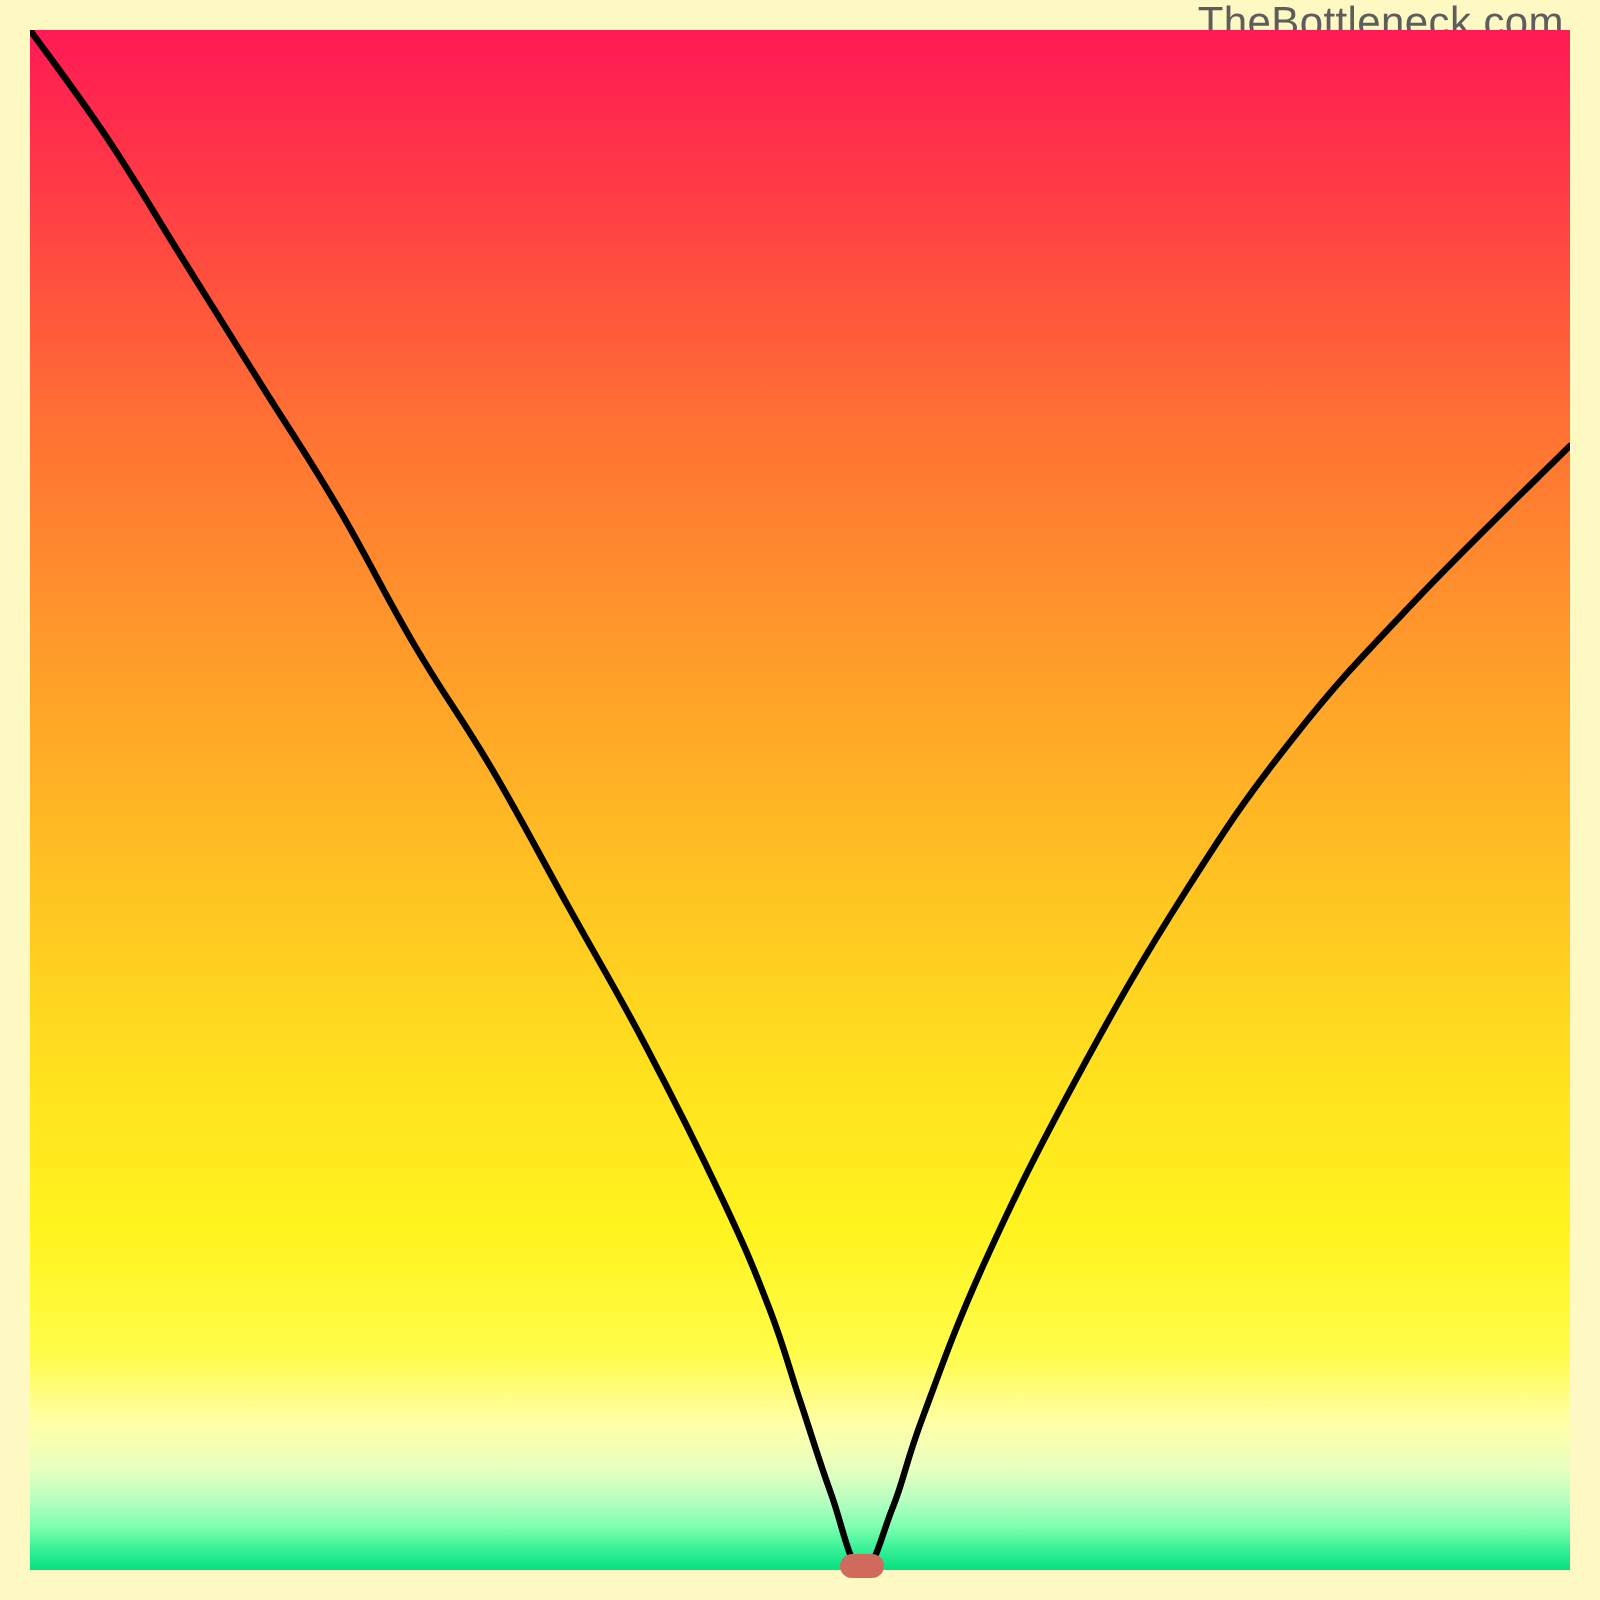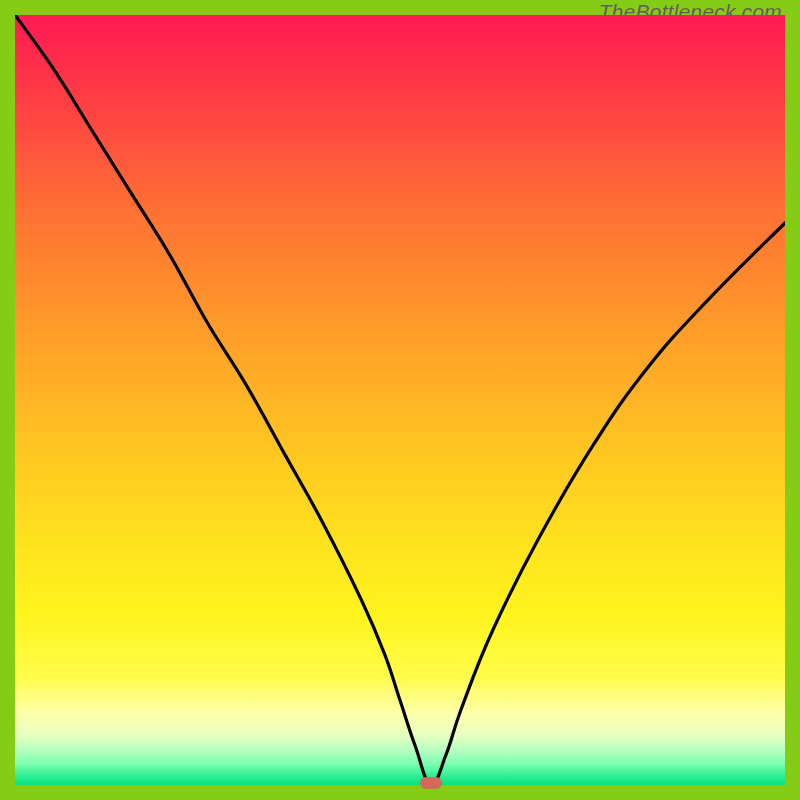--- a/index.html
+++ b/index.html
@@ -1,22 +1,21 @@
 <!DOCTYPE html>
 <html><head>
 <meta charset="utf-8">
 <style>
   * { margin: 0; padding: 0; box-sizing: border-box; }
   html, body { width: 800px; height: 800px; overflow: hidden; background: #000; }
   .chart-container {
     position: relative;
     width: 800px;
     height: 800px;
-    background: #84cc16;
-    font-style: italic;
+    background: #fef9c3;
   }
   .plot-area {
     position: absolute;
     left: 15px;
     top: 15px;
     width: 770px;
     height: 770px;
   }
   .gradient-bg {
     position: absolute;

